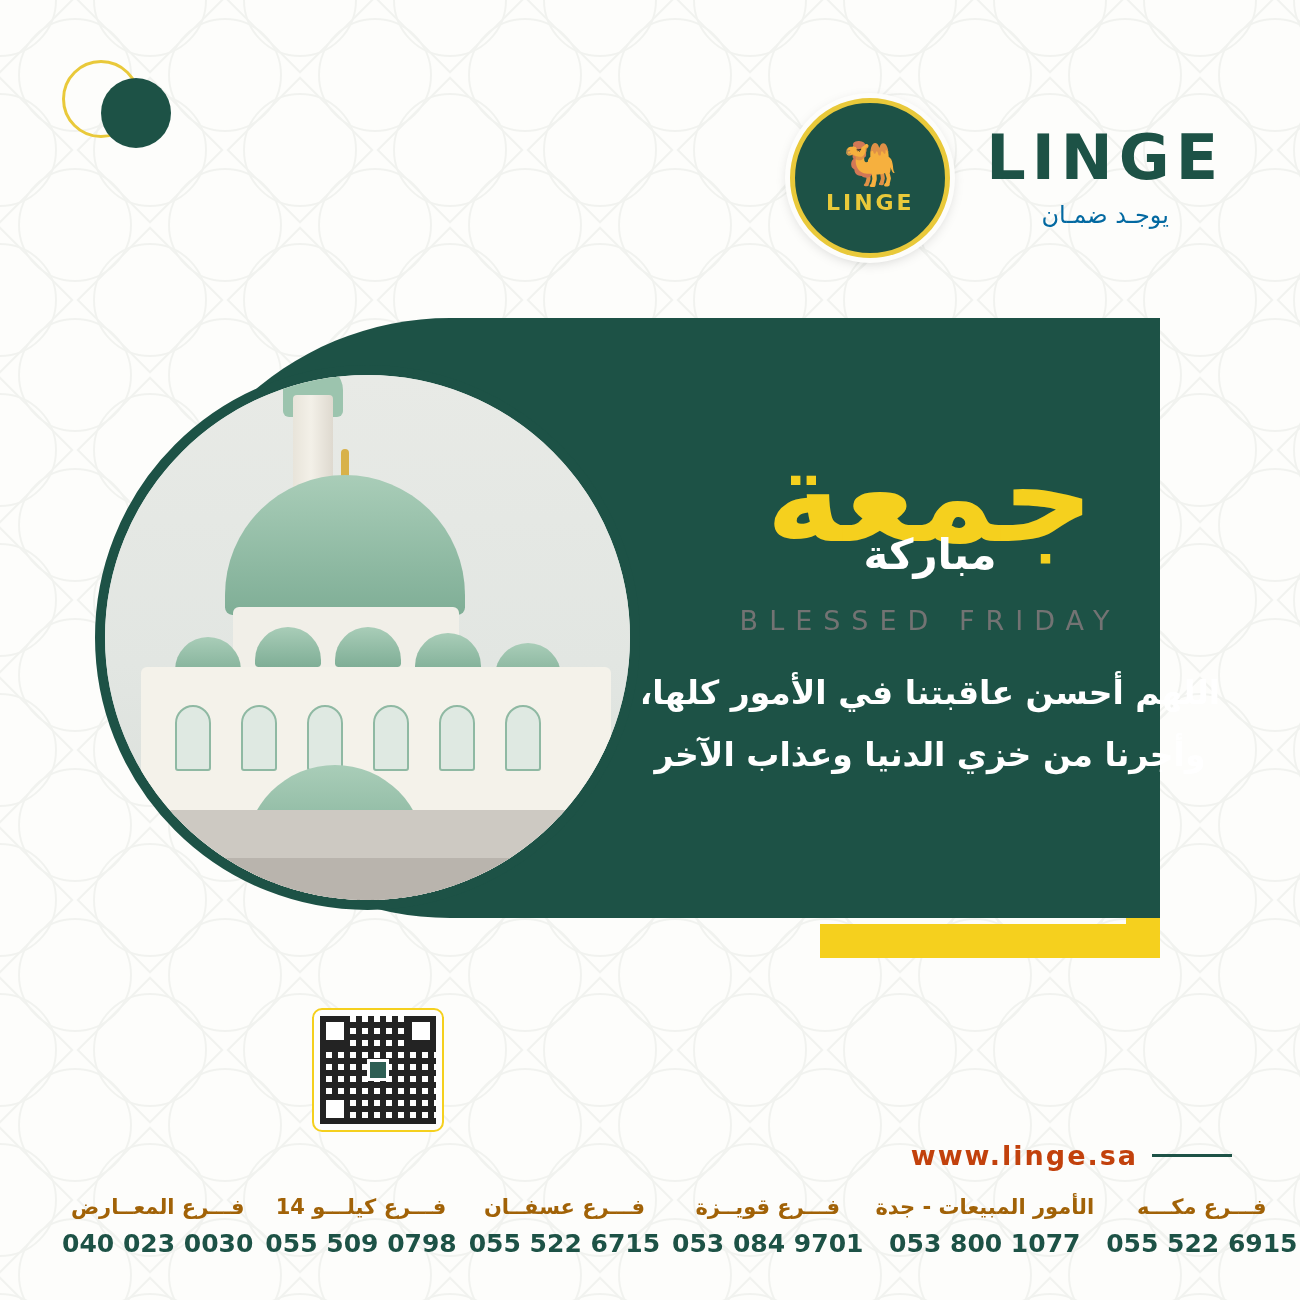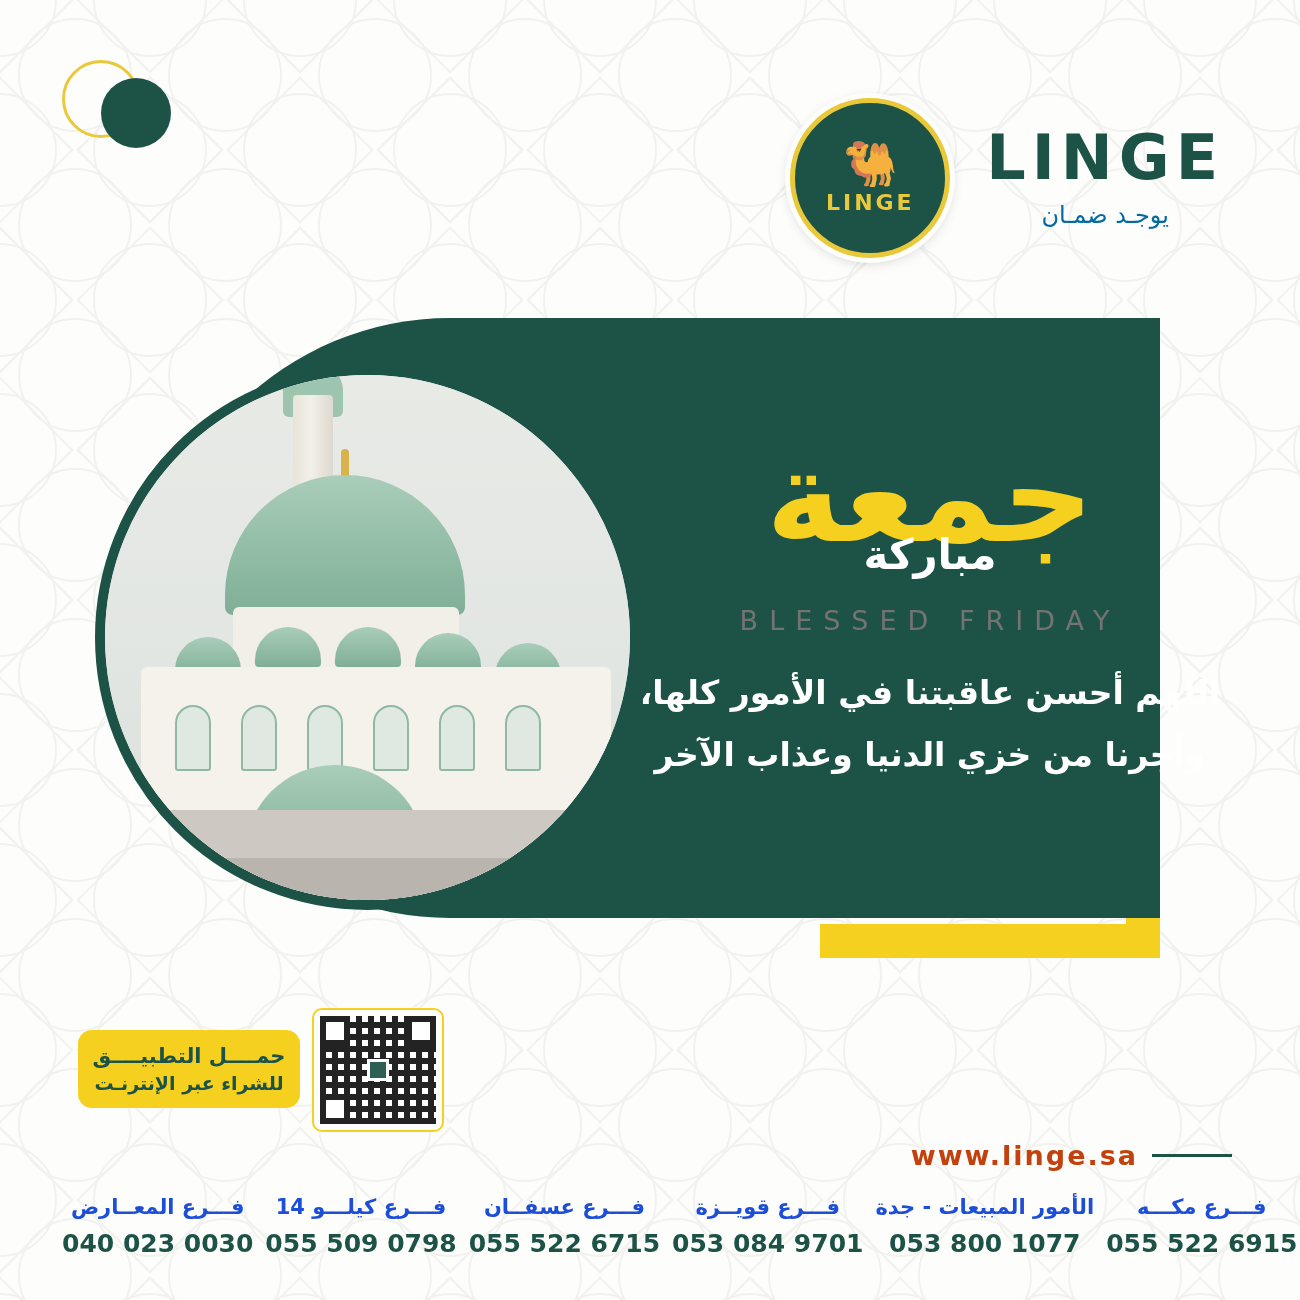--- a/index.html
+++ b/index.html
@@ -301,21 +301,21 @@
     position:absolute;
     left:56px; right:56px; bottom:42px;
     display:flex;
     flex-direction:row-reverse;
     justify-content:space-between;
     align-items:flex-start;
     direction:rtl;
   }
   .branch { text-align:center; padding:0 6px; }
   .branch .bname {
-    color:#1d4ed8;
+    color:#a16207;
     font-size:21px;
     font-weight:bold;
     letter-spacing:1px;
     white-space:nowrap;
   }
   .branch .bphone {
     color:#1d5246;
     font-size:25px;
     font-weight:bold;
     margin-top:10px;
@@ -402,24 +402,20 @@
   </div>
 
   <div class="greeting-wrap">
     <div class="greeting-ar">جمعة</div>
     <div class="greeting-sub">مباركة</div>
     <div class="greeting-en">BLESSED FRIDAY</div>
     <div class="dua">اللهم أحسن عاقبتنا في الأمور كلها،</div>
     <div class="dua" style="margin-top:4px;">وأجرنا من خزي الدنيا وعذاب الآخر</div>
   </div>
 
-  <div class="app-pill">
-    <span class="l1">حمــــل التطبيــــق</span>
-    <span class="l2">للشراء عبر الإنترنـت</span>
-  </div>
 
   <div class="qr-box">
     <div class="qr-grid">
       <div class="qr-eye tl"></div>
       <div class="qr-eye tr"></div>
       <div class="qr-eye bl"></div>
       <div class="qr-center"></div>
     </div>
   </div>
 

